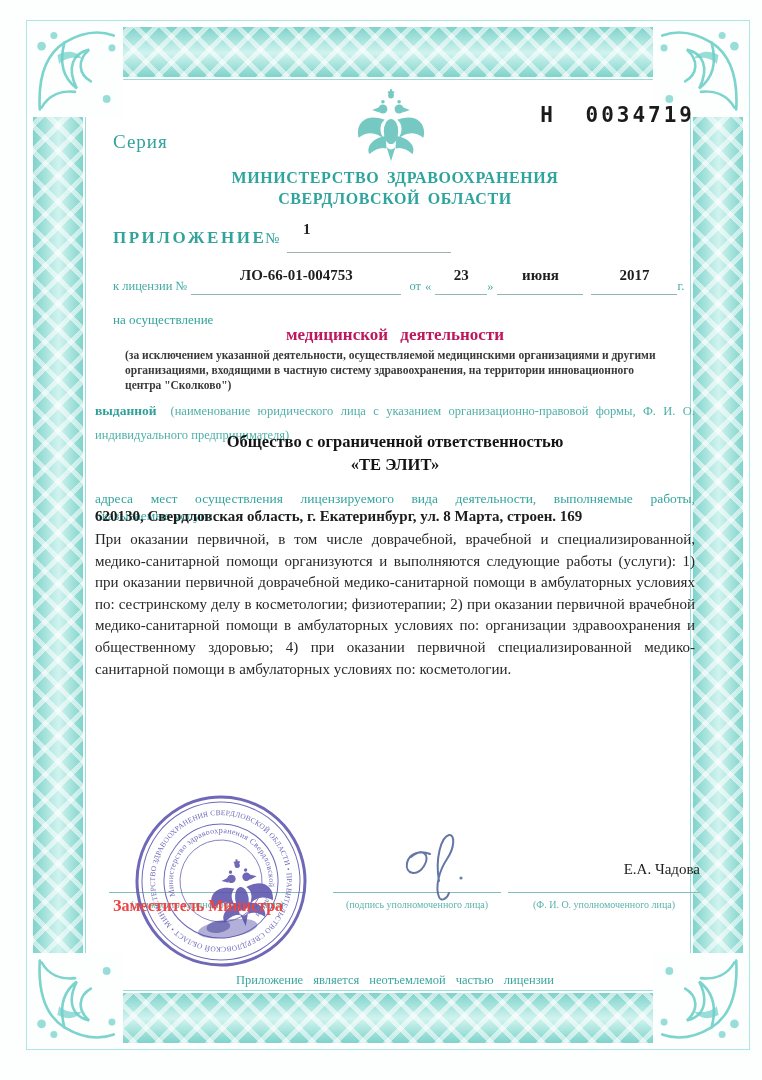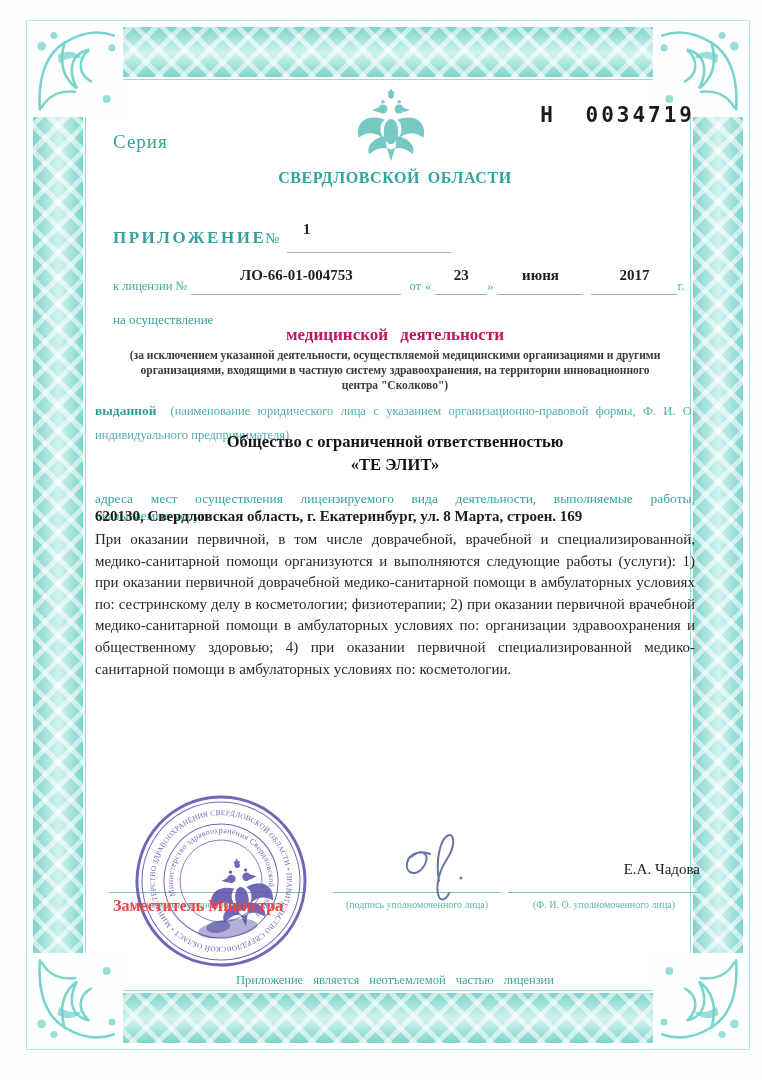--- a/index.html
+++ b/index.html
@@ -48,21 +48,21 @@
   .lic-row .t{color:#45aca4;padding:0 4px 1px 0;white-space:nowrap;}
   .cell{border-bottom:1.4px solid #8fb7b3;text-align:center;font-weight:bold;font-size:15px;
         color:#1e1e1e;padding-bottom:10px;}
   .c-num{width:210px;margin-right:8px;}
   .c-day{width:52px;}
   .c-month{width:86px;}
   .c-year{width:86px;margin-left:8px;}
   .na-os{left:18px;top:217px;font-size:13px;}
   .act-title{top:230px;width:100%;text-align:center;font-weight:bold;font-size:17px;
              word-spacing:8px;color:#be185d;}
-  .act-note{left:30px;top:253px;width:540px;text-align:center;font-size:11.5px;
+  .act-note{left:30px;top:253px;width:540px;text-align:left;font-size:11.5px;
             font-weight:600;line-height:15px;color:#3a3a3a;}
   .issued{left:0;top:304px;width:100%;text-align:justify;font-size:12.5px;color:#4fb0a9;line-height:24px;}
   .issued b{font-size:13.5px;color:#2fa098;margin-right:14px;}
   .org1{top:337px;width:100%;text-align:center;font-weight:bold;font-size:16.5px;color:#141414;}
   .org2{top:360px;width:100%;text-align:center;font-weight:bold;font-size:16.5px;color:#141414;}
   .addr-label{left:0;top:396px;width:100%;font-size:13.5px;color:#34a59d;}
   .addr-l1{text-align:justify;text-align-last:justify;}
   .addr-l2{position:absolute;left:0;top:17px;}
   .addr-bold{left:0;top:413px;width:100%;font-weight:bold;font-size:15px;color:#1d1d1d;}
   .works{left:0;top:434px;width:100%;font-size:15px;line-height:21.6px;text-align:justify;color:#272727;}
@@ -149,20 +149,21 @@
 
   <div class="content">
 
     <div class="abs series teal">Серия</div>
     <svg class="abs eagle-top">
         <use href="#dbl-eagle"></use>
       </svg>
     <div class="abs serial">Н 0034719</div>
 
     <div class="abs ministry">
+      <div>МИНИСТЕРСТВО ЗДРАВООХРАНЕНИЯ</div>
       <div>СВЕРДЛОВСКОЙ ОБЛАСТИ</div>
     </div>
 
     <div class="abs attach-row">
       <span class="attach-label">ПРИЛОЖЕНИЕ</span>
       <span class="attach-no">№</span>
       <span class="attach-line"></span>
       <span class="attach-num">1</span>
     </div>
 

